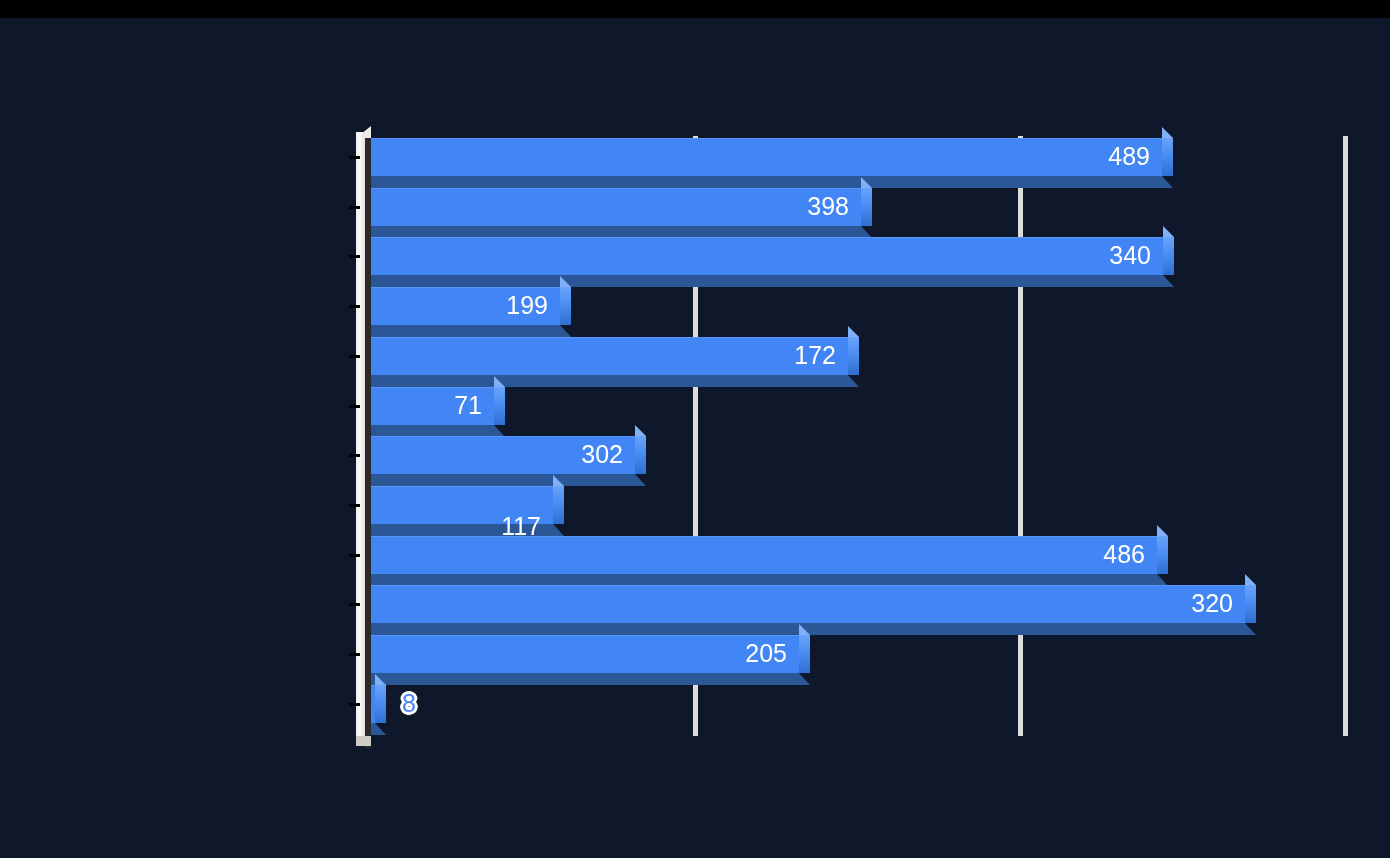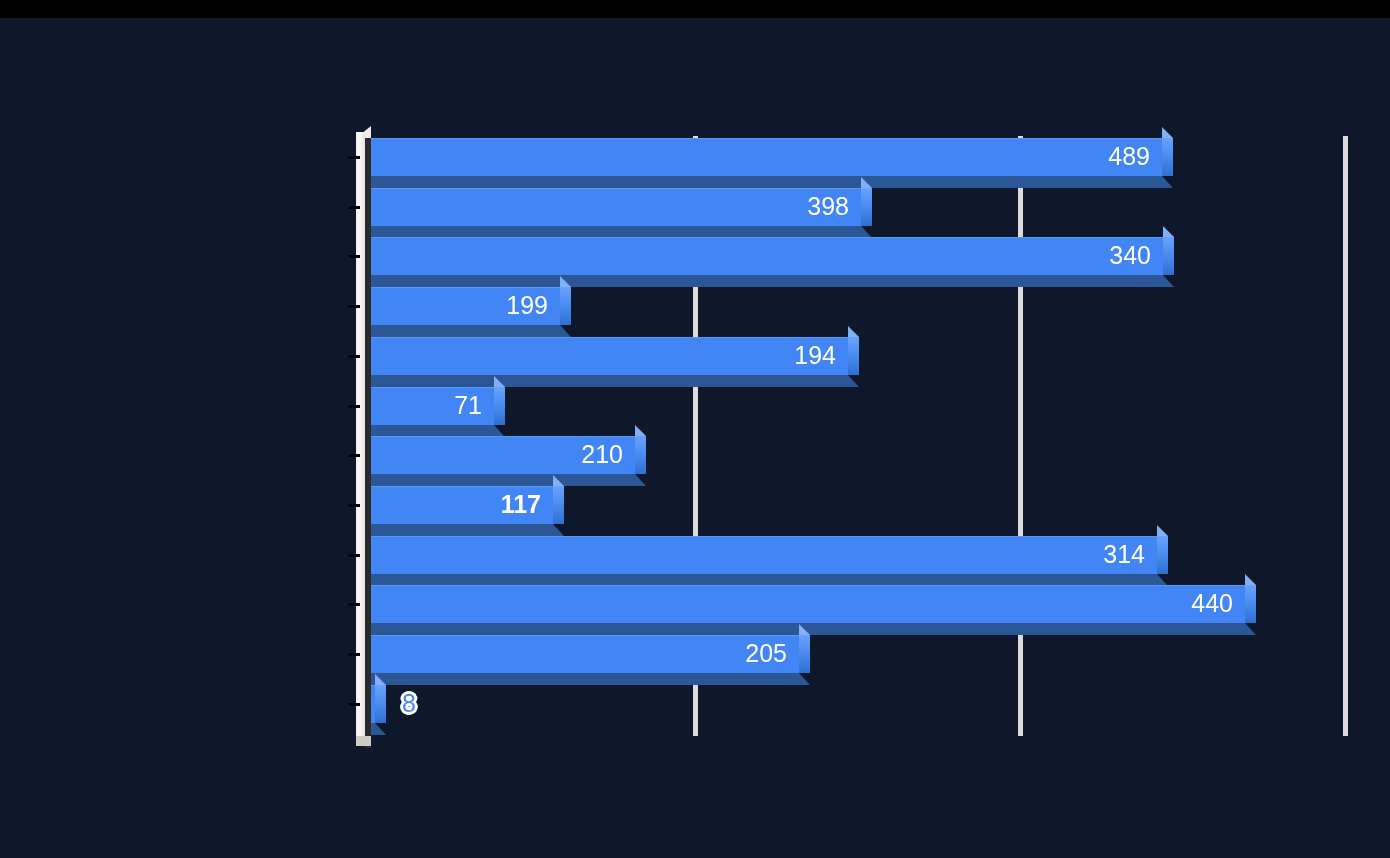--- a/index.html
+++ b/index.html
@@ -268,24 +268,24 @@
         <div class="tick" style="left: 349px; top: 536px;"></div>
         <div class="tick" style="left: 349px; top: 585px;"></div>
         <div class="tick" style="left: 349px; top: 635px;"></div>
         <div class="tick" style="left: 349px; top: 685px;"></div>
       </div>
     <div id="labels-layer">
         <div class="bar-label" style="top: 126px; left: 362px; width: 788px;">489</div>
         <div class="bar-label" style="top: 176px; left: 362px; width: 487px;">398</div>
         <div class="bar-label" style="top: 225px; left: 362px; width: 789px;">340</div>
         <div class="bar-label" style="top: 275px; left: 362px; width: 186px;">199</div>
-        <div class="bar-label" style="top: 325px; left: 362px; width: 474px;">194</div>
+        <div class="bar-label" style="top: 325px; left: 362px; width: 474px;">172</div>
         <div class="bar-label" style="top: 375px; left: 362px; width: 120px;">71</div>
-        <div class="bar-label" style="top: 424px; left: 362px; width: 261px;">210</div>
-        <div class="bar-label" style="top: 474px; left: 362px; width: 179px; font-weight: bold;">117</div>
-        <div class="bar-label" style="top: 524px; left: 362px; width: 783px;">314</div>
-        <div class="bar-label" style="top: 573px; left: 362px; width: 871px;">440</div>
+        <div class="bar-label" style="top: 424px; left: 362px; width: 261px;">302</div>
+        <div class="bar-label" style="top: 496px; left: 362px; width: 179px;">117</div>
+        <div class="bar-label" style="top: 524px; left: 362px; width: 783px;">486</div>
+        <div class="bar-label" style="top: 573px; left: 362px; width: 871px;">320</div>
         <div class="bar-label" style="top: 623px; left: 362px; width: 425px;">205</div>
         <div class="bar-label outside" style="top: 673px; left: 402px;">8</div>
       </div>
 
   </div>
 </div>
 
 </body></html>

